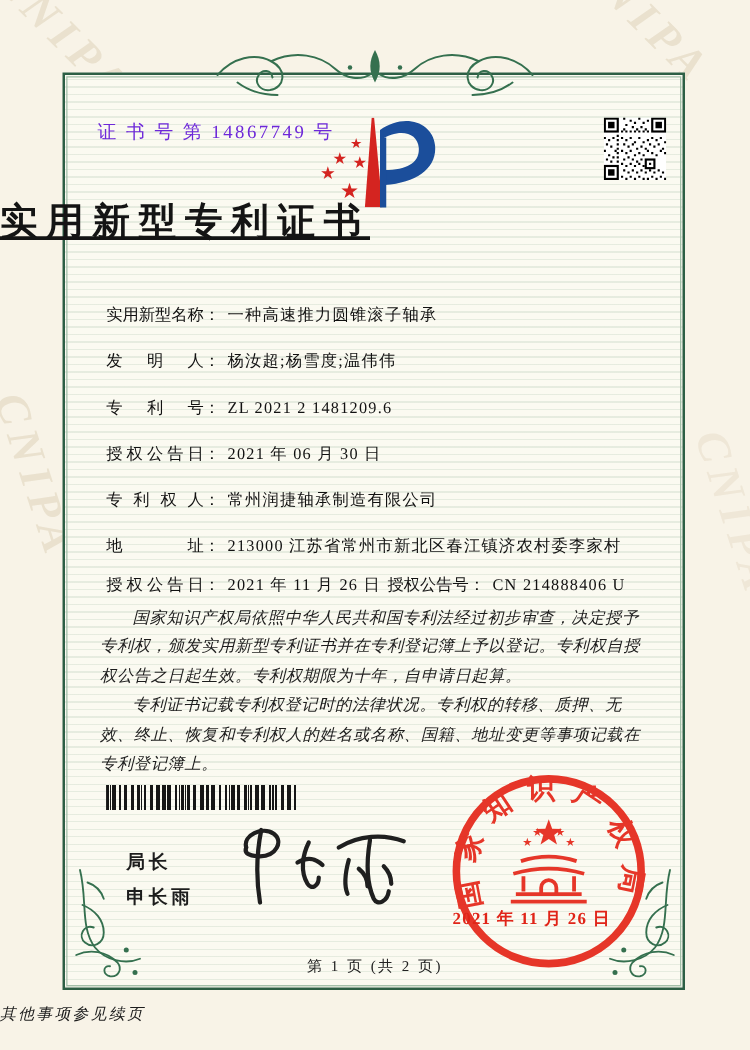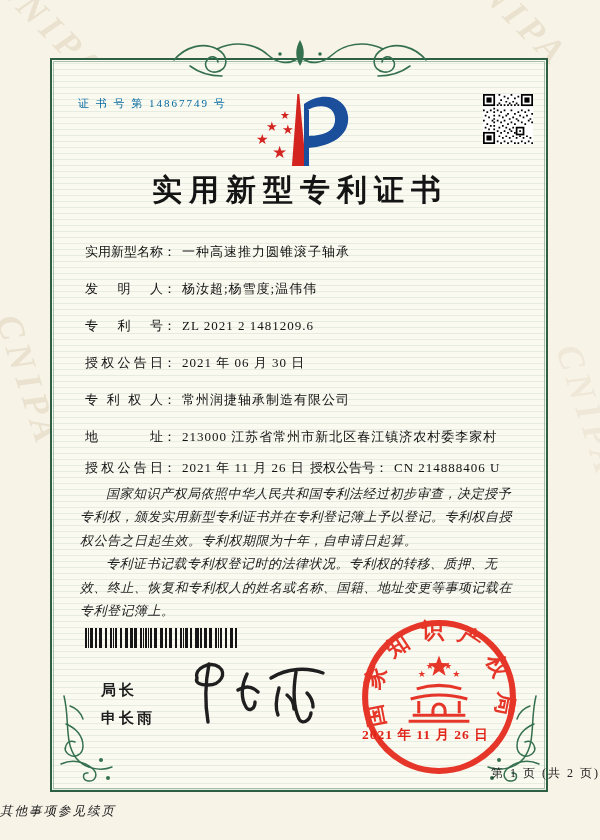--- a/index.html
+++ b/index.html
@@ -30,34 +30,35 @@
         rgba(122,162,132,.16) 0 1px, transparent 1px 6px),
       #fbfaf1;
     box-sizing:border-box;
   }
   .frame-inner{
     position:absolute;inset:1px;border:1px solid #a3bfa9;pointer-events:none;
   }
   
   .certno{
     position:absolute;left:78px;top:96px;
-    font-size:11px;letter-spacing:2px;color:#0369a1;font-family:Liberation Serif, serif;
+    font-size:15px;letter-spacing:2px;color:#6d28d9;font-family:Liberation Serif, serif;
   }
   .logo{position:absolute;left:252px;top:90px;width:100px;height:86px;}
   .logo .star{position:absolute;color:#d42420;line-height:1;}
   .logo .wedge{
     position:absolute;left:38px;top:4px;width:16px;height:72px;
     background:#d42420;
     clip-path:polygon(46% 0,58% 0,100% 100%,12% 100%);
   }
   .qr{position:absolute;left:483px;top:94px;width:50px;height:50px;}
   .title{
-    position:absolute;left:0;top:170px;width:100%;
-    text-align:center;font-size:30px;font-weight:700;letter-spacing:7px;
+    position:absolute;left:0;top:157px;width:100%;
+    text-align:left;font-size:30px;font-weight:700;letter-spacing:7px;
     color:#141414;
+    text-decoration:underline;
   }
   
   .frow{position:absolute;left:85px;width:440px;font-size:13px;color:#111;white-space:nowrap;}
   .flabel{display:inline-block;width:78px;text-align:justify;text-align-last:justify;vertical-align:bottom;}
   .fcolon{display:inline-block;margin-right:6px;}
   .fvalue{letter-spacing:1px;}
   .grant2{position:absolute;left:225px;top:0;}
   
   .paras{
     position:absolute;left:80px;top:482px;width:442px;
@@ -83,21 +84,21 @@
   .signature{position:absolute;left:175px;top:652px;}
   
   .seal{position:absolute;left:356px;top:616px;width:166px;height:162px;opacity:.93;}
   .sealdate{
     position:absolute;left:362px;top:726px;width:160px;
     color:#e02418;font-size:13.5px;font-weight:700;letter-spacing:1px;
     white-space:nowrap;
   }
   
   .pageno{
-    position:absolute;left:0;top:765px;width:100%;text-align:right;
+    position:absolute;left:0;top:765px;width:100%;text-align:center;
     font-size:12px;letter-spacing:2px;color:#222;
   }
   .note{
     position:absolute;left:0;top:803px;width:100%;
     font-size:12.5px;font-style:italic;letter-spacing:2px;color:#1c1c1c;
   }
   
   .orn-top{position:absolute;left:170px;top:36px;width:260px;height:46px;}
   .orn-corner{position:absolute;width:62px;height:92px;}
   .orn-left{left:56px;top:694px;}

